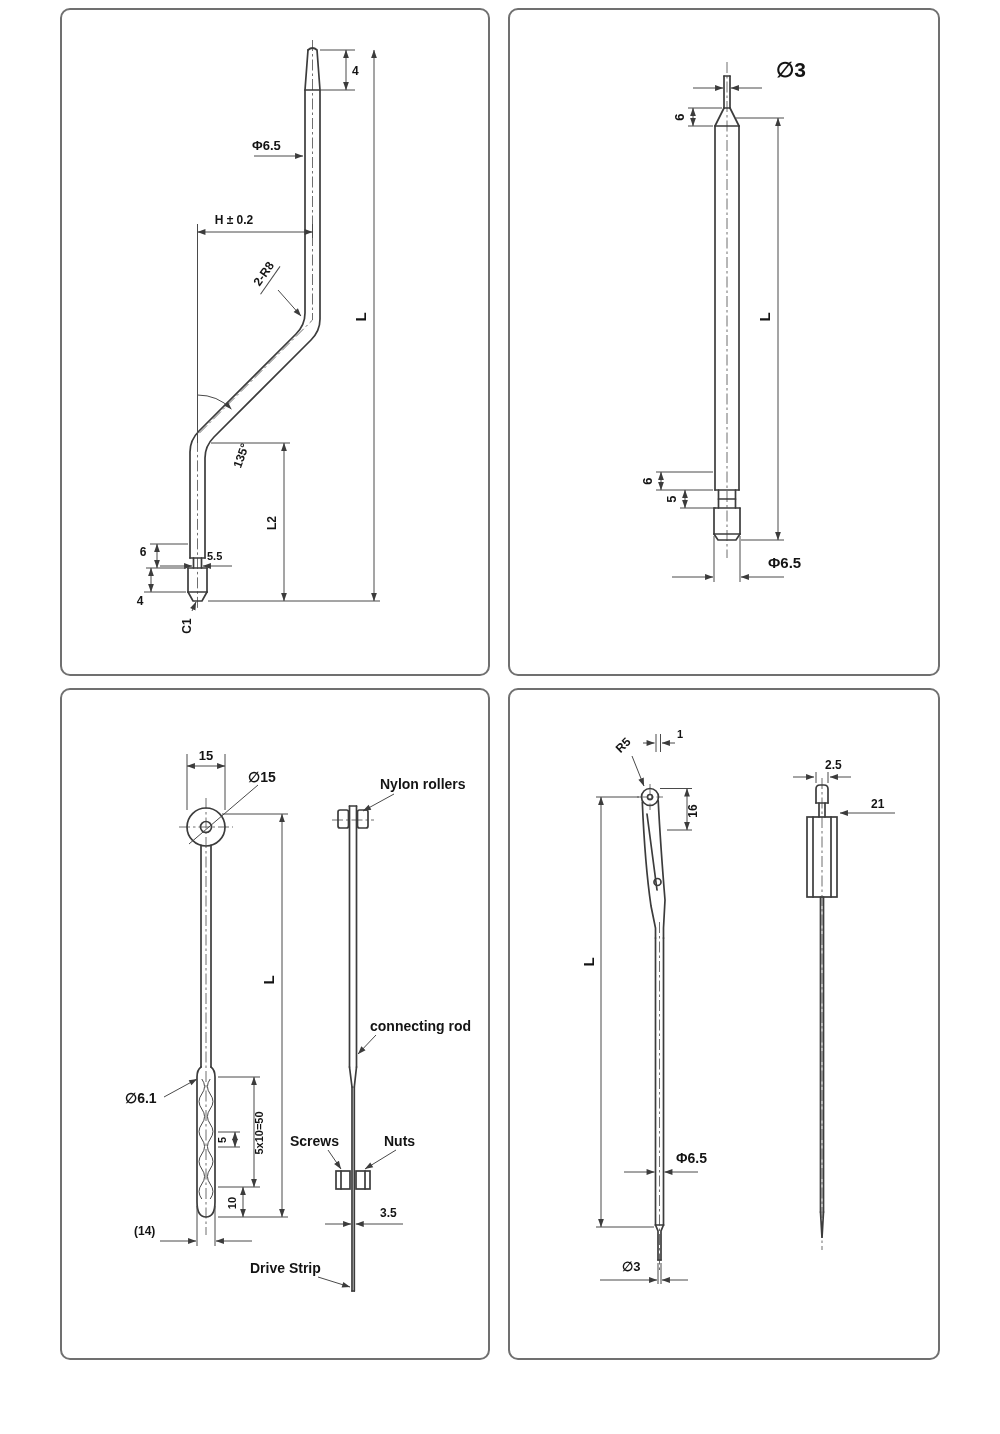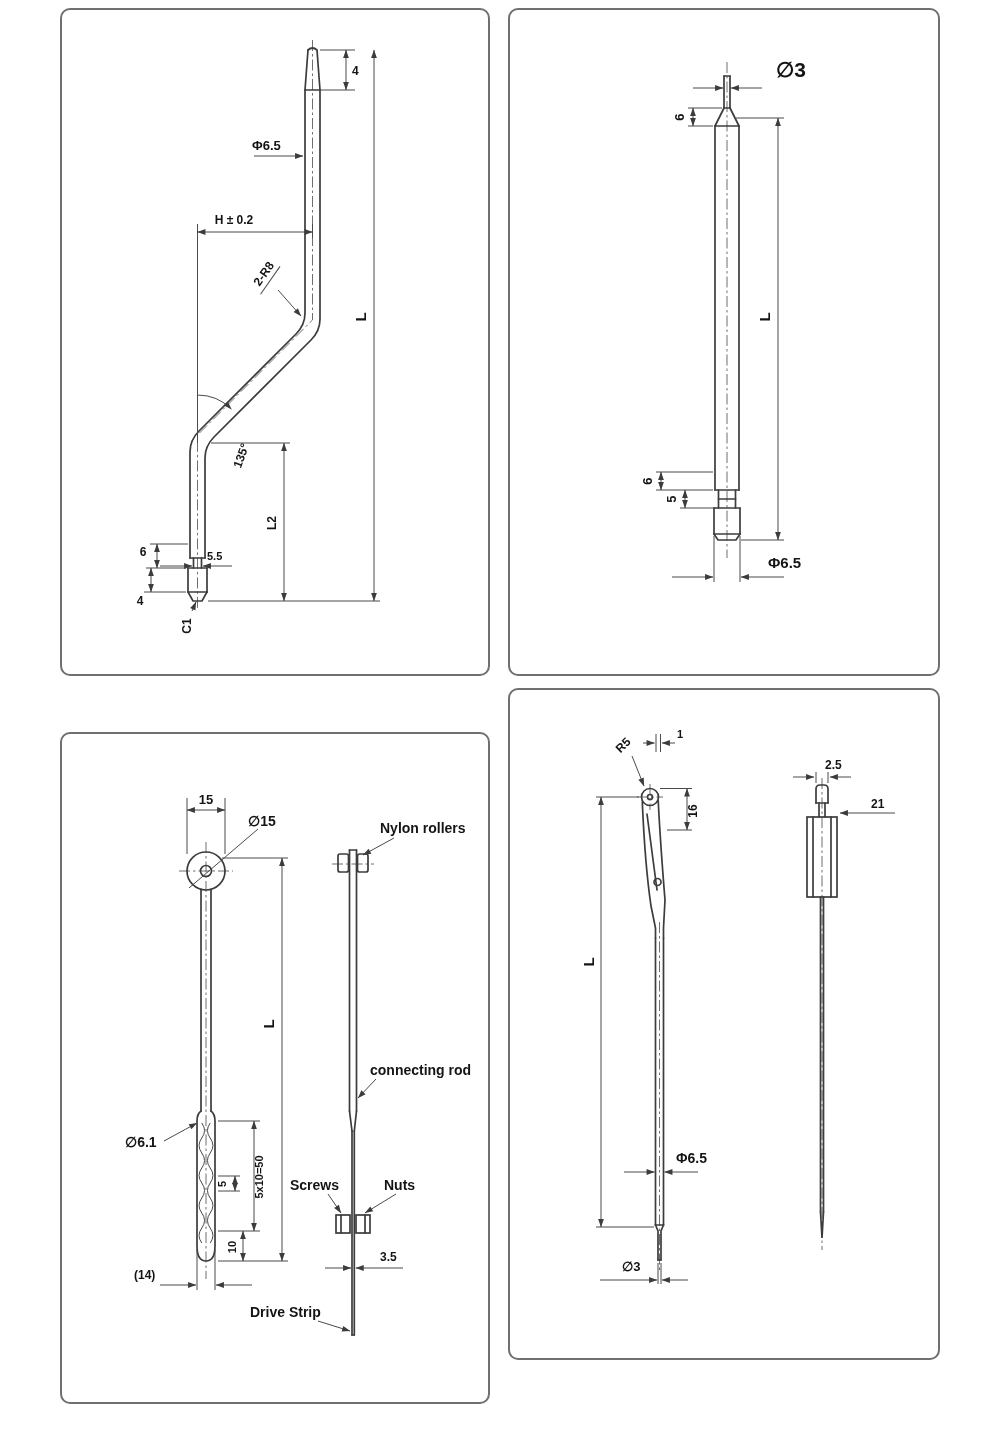--- a/index.html
+++ b/index.html
@@ -1,21 +1,21 @@
 <!DOCTYPE html>
 <html><head>
 <meta charset="utf-8">
 <style>
   * { margin:0; padding:0; box-sizing:border-box; }
   html,body { background:#ffffff; font-family:"Liberation Sans", sans-serif; }
   .page { position:relative; width:1000px; height:1434px; background:#ffffff; overflow:hidden; }
   .panel { position:absolute; border:2px solid #707070; border-radius:10px; background:#ffffff; }
   #p1 { left:60px;  top:8px;   width:430px; height:668px; }
   #p2 { left:508px; top:8px;   width:432px; height:668px; }
-  #p3 { left:60px;  top:688px; width:430px; height:672px;margin-top:44px; }
+  #p3 { left:60px;  top:688px; width:430px; height:672px; }
   #p4 { left:508px; top:688px; width:432px; height:672px; }
   svg { display:block; }
   svg text { fill:#141414; font-family:"Liberation Sans", sans-serif; font-weight:700; }
   .ol line, .ol path, .ol rect, .ol circle { stroke:#3c3c3c; stroke-width:1.7; fill:none; stroke-linecap:round; }
   .thin line, .thin path { stroke:#4a4a4a; stroke-width:1; fill:none; }
   .dim line, .dim path { stroke:#4a4a4a; stroke-width:1; fill:none; }
   .cl line, .cl path { stroke:#5f5f5f; stroke-width:0.9; fill:none; stroke-dasharray:11 3 2.5 3; }
   .t11{font-size:11px}.t12{font-size:12px}.t13{font-size:13px}.t14{font-size:14px}.t15{font-size:15px}.t21{font-size:21px}
 </style>
 </head>

